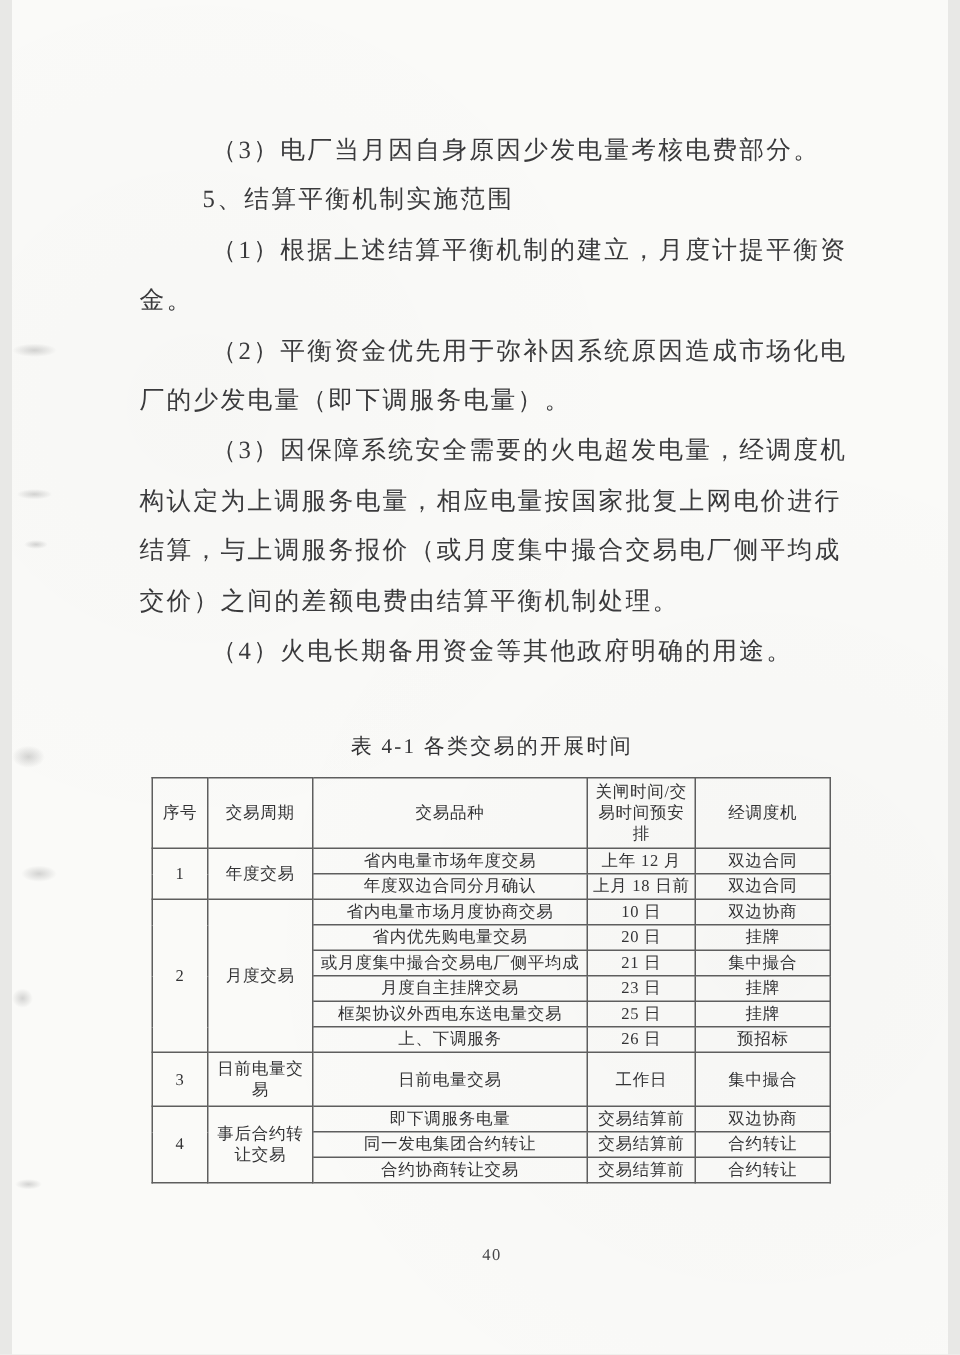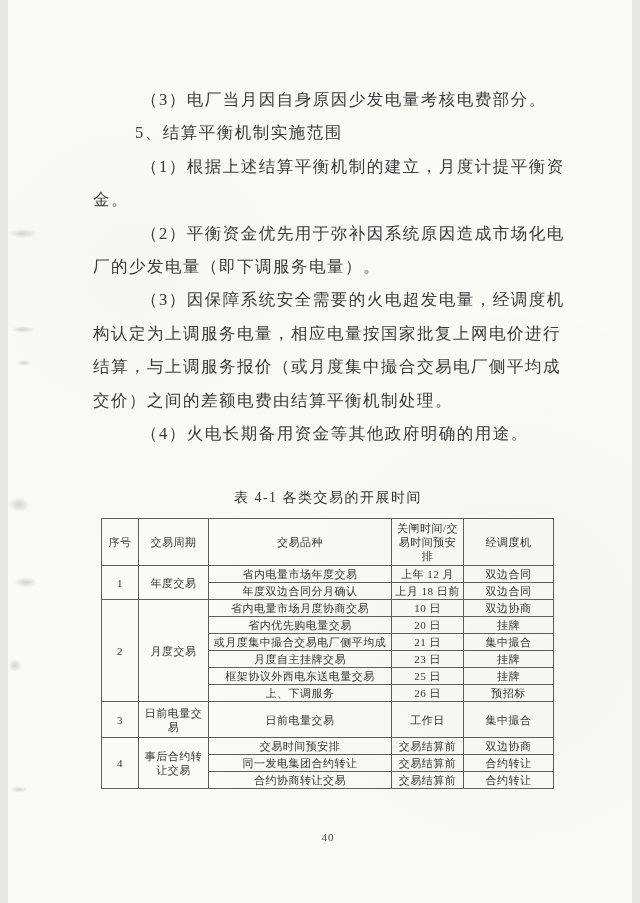--- a/index.html
+++ b/index.html
@@ -129,21 +129,21 @@
         <tr style="height: 36px;">
           <td rowspan="1">3</td>
           <td rowspan="1">日前电量交易</td>
           <td>日前电量交易</td>
           <td>工作日</td>
           <td>集中撮合</td>
         </tr>
         <tr>
           <td rowspan="3">4</td>
           <td rowspan="3">事后合约转让交易</td>
-          <td>交易时间预安排</td>
+          <td>即下调服务电量</td>
           <td>交易结算前</td>
           <td>双边协商</td>
         </tr>
         <tr>
           <td>同一发电集团合约转让</td>
           <td>交易结算前</td>
           <td>合约转让</td>
         </tr>
         <tr>
           <td>合约协商转让交易</td>

